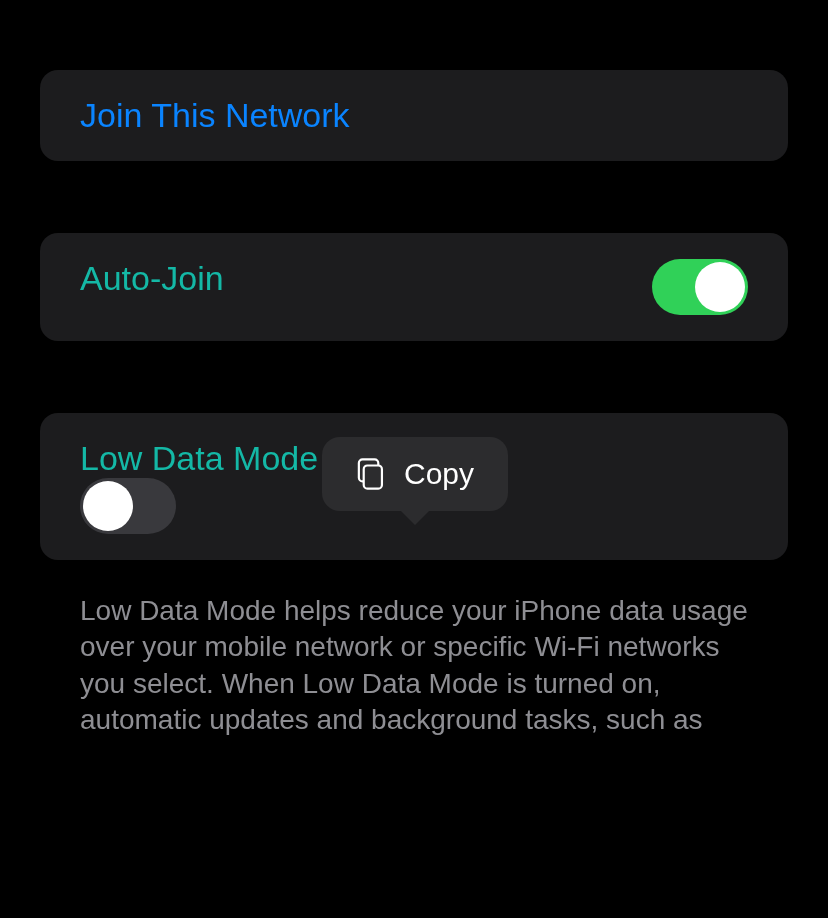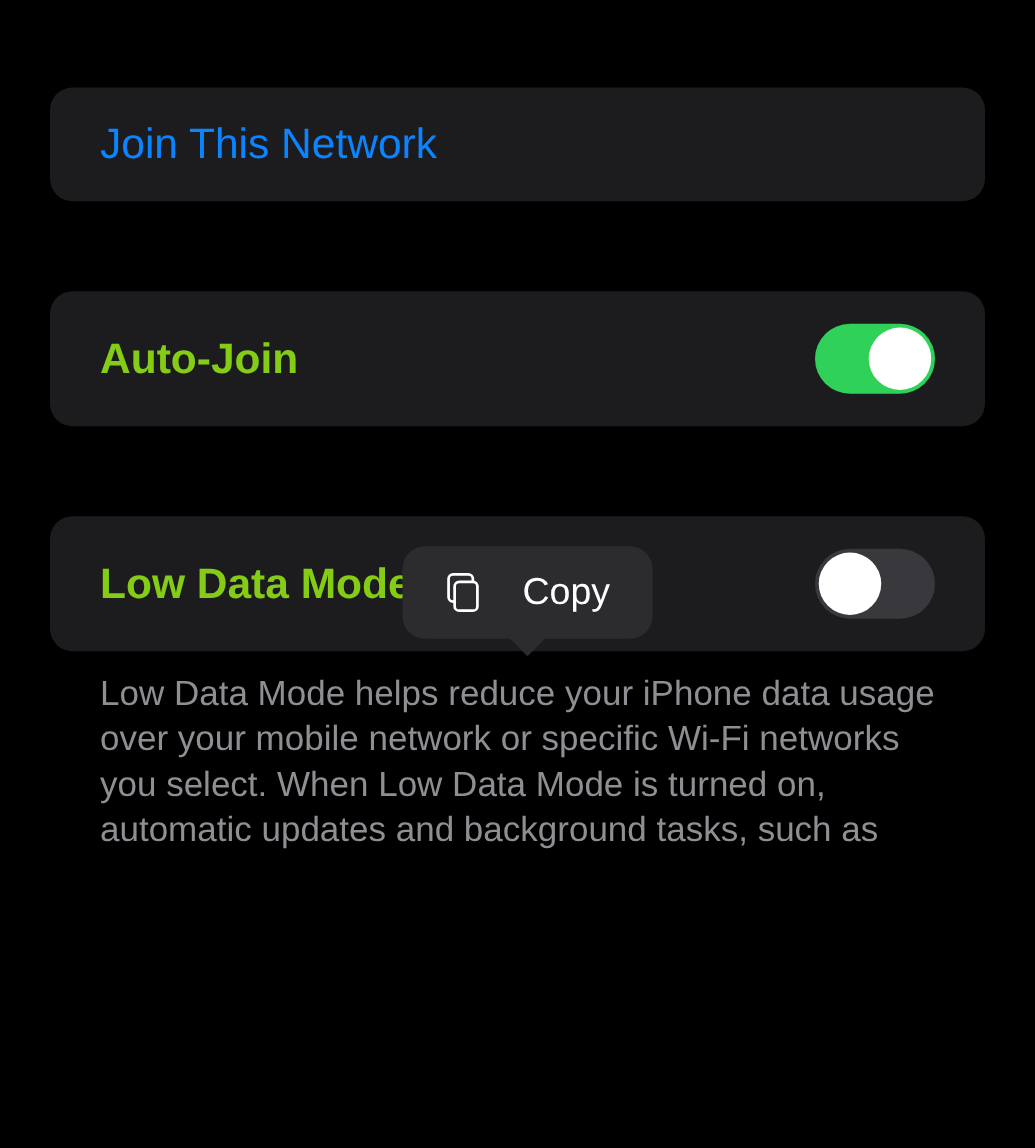--- a/index.html
+++ b/index.html
@@ -16,39 +16,40 @@
       position: relative;
     }
     .container {
       padding: 70px 40px 0 40px;
     }
     .cell {
       background: #1c1c1e;
       border-radius: 18px;
       padding: 26px 40px;
       display: flex;
-      align-items: center;
+      align-items: flex-start;
       justify-content: space-between;
       margin-bottom: 72px;
     }
     .cell.no-margin {
-      margin-bottom: 0;
+      margin-bottom: 17px;
+      flex-direction: column;
     }
     .cell.short-margin {
       margin-bottom: 72px;
     }
     .link-label {
       font-size: 34px;
       color: #0a84ff;
       font-weight: 400;
     }
     .white-label {
       font-size: 34px;
-      color: #84cc16;
-      font-weight: 700;
+      color: #14b8a6;
+      font-weight: 400;
     }
     .toggle {
       width: 96px;
       height: 56px;
       border-radius: 28px;
       position: relative;
       cursor: pointer;
     }
     .toggle.on {
       background: #30d158;
@@ -76,21 +77,21 @@
       padding: 16px 40px 0 40px;
       line-height: 1.3;
     }
     .popover {
       position: absolute;
       background: #2c2c2e;
       border-radius: 18px;
       padding: 20px 34px;
       display: flex;
       align-items: center;
-      gap: 32px;
+      gap: 18px;
       left: 322px;
       top: 437px;
       z-index: 10;
     }
     .popover::after {
       content: '';
       position: absolute;
       bottom: -14px;
       left: 50%;
       transform: translateX(-50%);

